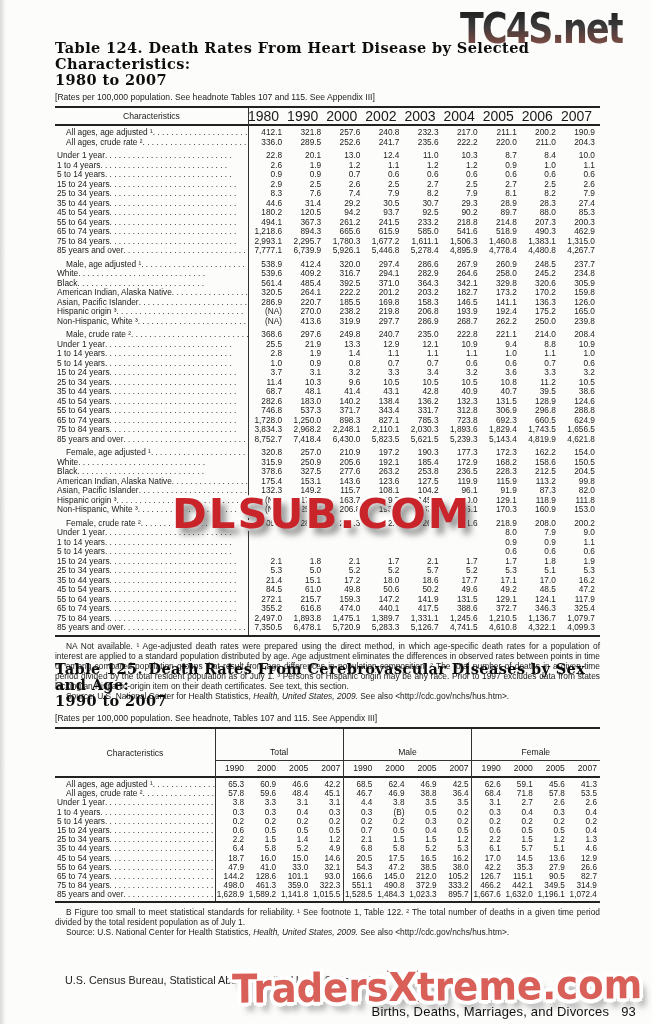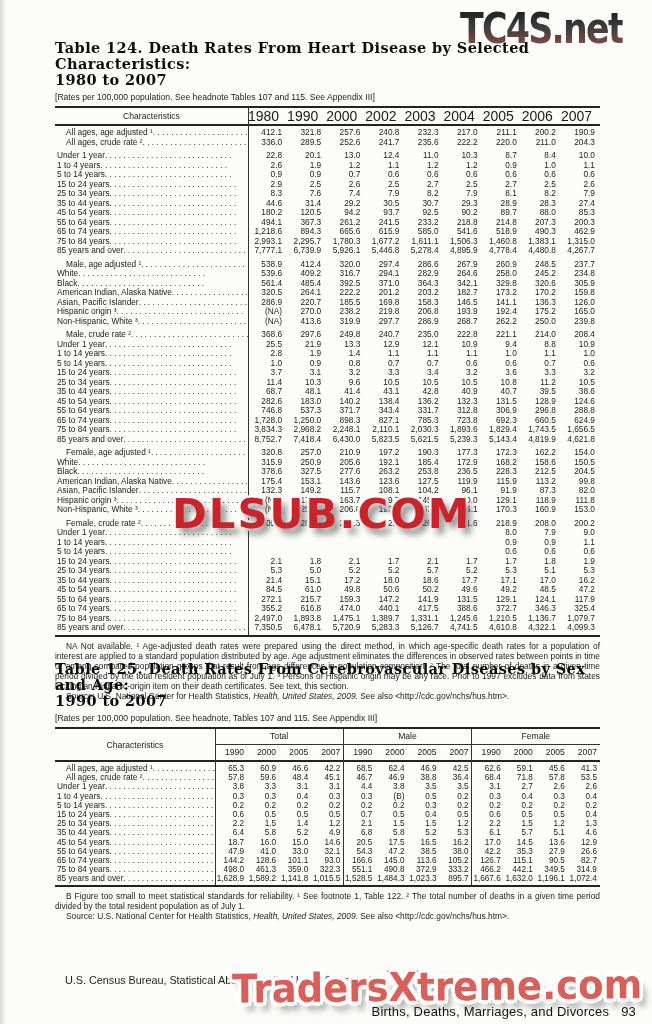--- a/index.html
+++ b/index.html
@@ -56,21 +56,21 @@
   .leader{flex:1;overflow:hidden;white-space:nowrap;color:#2a2a2a;}
   .leader::after{content:" .\00a0.\00a0.\00a0.\00a0.\00a0.\00a0.\00a0.\00a0.\00a0.\00a0.\00a0.\00a0.\00a0.\00a0.\00a0.\00a0.\00a0.\00a0.\00a0.\00a0.\00a0.\00a0.\00a0.\00a0.\00a0.\00a0.\00a0.";}
   .val{flex:1;text-align:right;padding-right:5px;white-space:nowrap;}
   #t125-body .val{padding-right:3px;font-size:8.2px;}
 
   
   .h125{display:flex;border-bottom:2px solid #222;}
   .h125-label{width:160px;display:flex;align-items:center;justify-content:center;font-size:8.6px;}
   .h125-groups{flex:1;display:flex;}
   .grp{flex:1;}
-  .gname{height:15px;line-height:15px;text-align:center;font-size:8.6px;border-bottom:1px solid #333;}
+  .gname{height:15px;line-height:15px;text-align:center;font-size:8.6px;border-bottom:1px solid #333;margin-top:16px;}
   .gyears{display:flex;height:15px;line-height:15px;}
   .gyears span{flex:1;text-align:right;padding-right:3px;font-size:8.6px;}
   .t125-rows .trow{height:9.2px;line-height:9.2px;}
 
   
   .pg-line{position:absolute;top:1004px;right:16px;font-size:13px;letter-spacing:.2px;color:#111;}
   .pg-line .num{margin-left:12px;}
   .bureau{position:absolute;left:65px;top:974px;font-size:10.8px;color:#1d1d1d;}
 </style>
 </head>
@@ -1098,21 +1098,21 @@
             <div class="lbl">
               <span class="lt">65 to 74 years</span>
               <span class="leader"></span>
             </div>
             <div class="val c0">144.2</div>
             <div class="val c1">128.6</div>
             <div class="val c2">101.1</div>
             <div class="val c3">93.0</div>
             <div class="val c4">166.6</div>
             <div class="val c5">145.0</div>
-            <div class="val c6">113.6</div>
+            <div class="val c6">212.0</div>
             <div class="val c7">105.2</div>
             <div class="val c8">126.7</div>
             <div class="val c9">115.1</div>
             <div class="val c10">90.5</div>
             <div class="val c11">82.7</div>
           </div>
           <div class="trow">
             <div class="lbl">
               <span class="lt">75 to 84 years</span>
               <span class="leader"></span>

